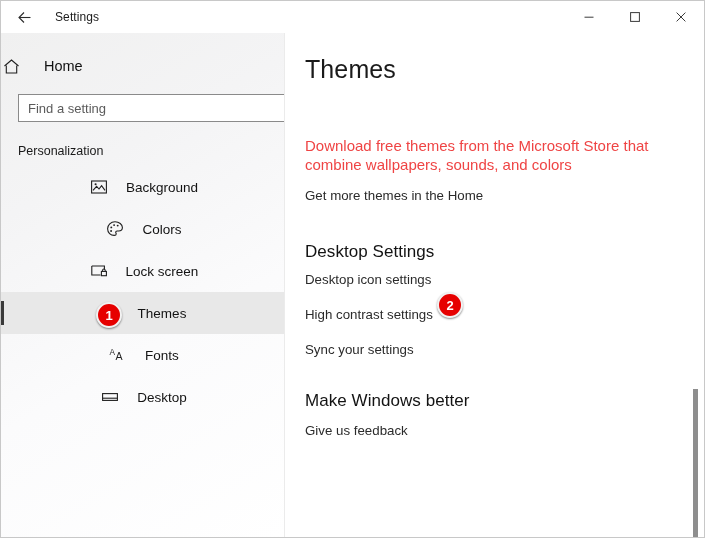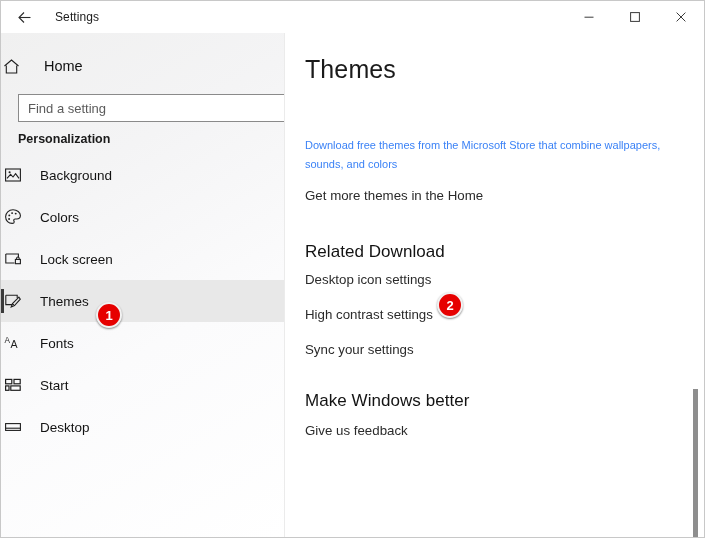--- a/index.html
+++ b/index.html
@@ -132,33 +132,34 @@
     position: absolute;
     right: 8px;
     top: 50%;
     transform: translateY(-50%);
     color: #5b5b5b;
     display: flex;
   }
 
   .section-head {
     font-size: 12.5px;
-    font-weight: bold;
+    font-weight: normal;
     color: #1a1a1a;
-    margin: 10px 0 0 17px;
+    margin: 22px 0 0 17px;
   }
 
   .nav-list {
     margin-top: 8px;
   }
   .nav-item {
     position: relative;
     display: flex;
     align-items: center;
     height: 42px;
+    justify-content: center;
   }
   .nav-item.selected {
     background: #e8e8e8;
   }
   .nav-item.selected::before {
     content: "";
     position: absolute;
     left: 0;
     top: 9px;
     width: 3px;
@@ -200,22 +201,22 @@
   }
   .block {
     margin-left: 20px;
   }
   .block-title {
     font-size: 17px;
     color: #131313;
     letter-spacing: .05px;
   }
   .block-sub {
-    font-size: 11px;
-    color: #3b82f6;
+    font-size: 15px;
+    color: #ef4444;
     line-height: 19px;
     margin-top: 6px;
     max-width: 375px;
   }
   .link {
     font-size: 13.3px;
     color: #2b2b2b;
     display: inline-block;
     text-decoration: none;
   }
@@ -385,31 +386,20 @@
       <div class="nav-item">
         <span class="nav-ico">
           <svg width="18" height="18" viewBox="0 0 18 18">
             <text x="0.6" y="8.6" font-family="Liberation Sans, sans-serif" font-size="8.2" fill="currentColor">A</text>
             <text x="6.6" y="13.8" font-family="Liberation Sans, sans-serif" font-size="10.6" fill="currentColor">A</text>
           </svg>
         </span>
         <span class="nav-label">Fonts</span>
       </div>
 
-      <div class="nav-item">
-        <span class="nav-ico">
-          <svg width="18" height="18" viewBox="0 0 18 18">
-            <rect x="1.6" y="3.4" width="6.2" height="4.4" fill="none" stroke="currentColor" stroke-width="1.2"></rect>
-            <rect x="10" y="3.4" width="6.2" height="4.4" fill="none" stroke="currentColor" stroke-width="1.2"></rect>
-            <rect x="1.6" y="9.9" width="3.4" height="4.4" fill="none" stroke="currentColor" stroke-width="1.2"></rect>
-            <rect x="6.8" y="9.9" width="9.4" height="4.4" fill="none" stroke="currentColor" stroke-width="1.2"></rect>
-          </svg>
-        </span>
-        <span class="nav-label">Start</span>
-      </div>
 
       <div class="nav-item">
         <span class="nav-ico">
           <svg width="18" height="18" viewBox="0 0 18 18">
             <rect x="1.6" y="5.6" width="14.8" height="6.8" fill="none" stroke="currentColor" stroke-width="1.1"></rect>
             <path d="M1.6 10.2 L16.4 10.2" stroke="currentColor" stroke-width="1.1" fill="none"></path>
           </svg>
         </span>
         <span class="nav-label">Desktop</span>
       </div>
@@ -426,21 +416,21 @@
 
     <div class="block">
       <div class="block-sub">Download free themes from the Microsoft Store that combine wallpapers, sounds, and colors</div>
       <div class="gap-2"></div>
       <a class="link" href="#">Get more themes in the Home</a>
     </div>
 
     <div class="gap-3"></div>
 
     <div class="block">
-      <div class="block-title">Related Download</div>
+      <div class="block-title">Desktop Settings</div>
       <div class="gap-4"></div>
       <div class="link-row">
         <a class="link" href="#">Desktop icon settings</a>
       </div>
       <div class="gap-5"></div>
       <div class="link-row">
         <a class="link" href="#">High contrast settings</a>
       </div>
       <div class="gap-6"></div>
       <div class="link-row">

